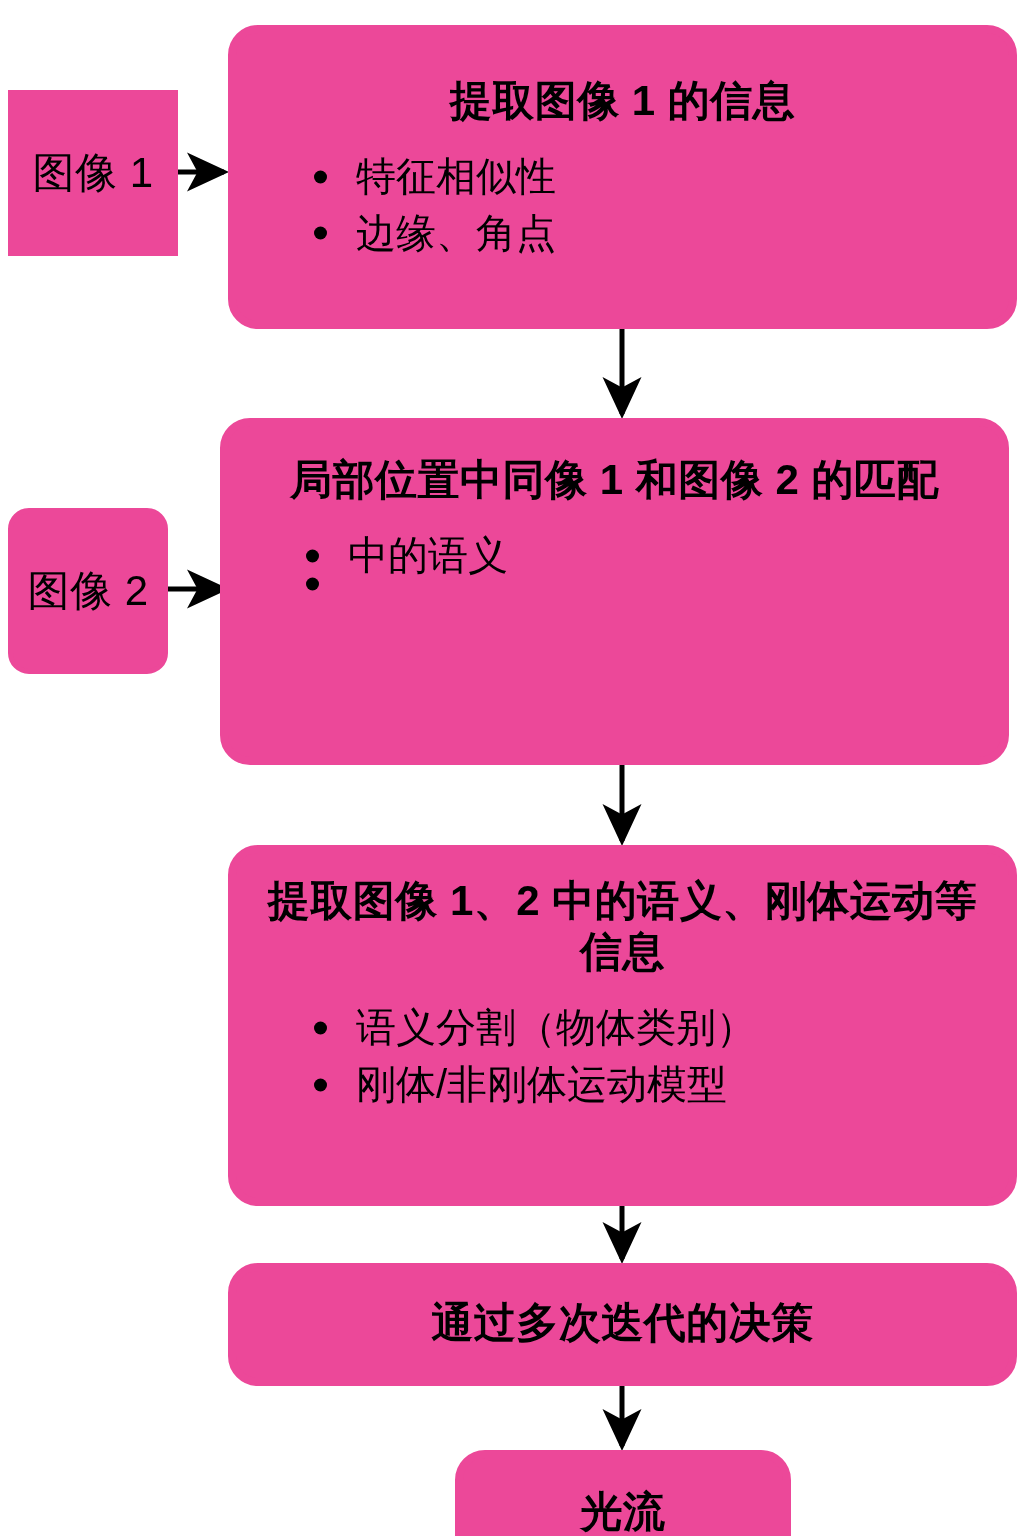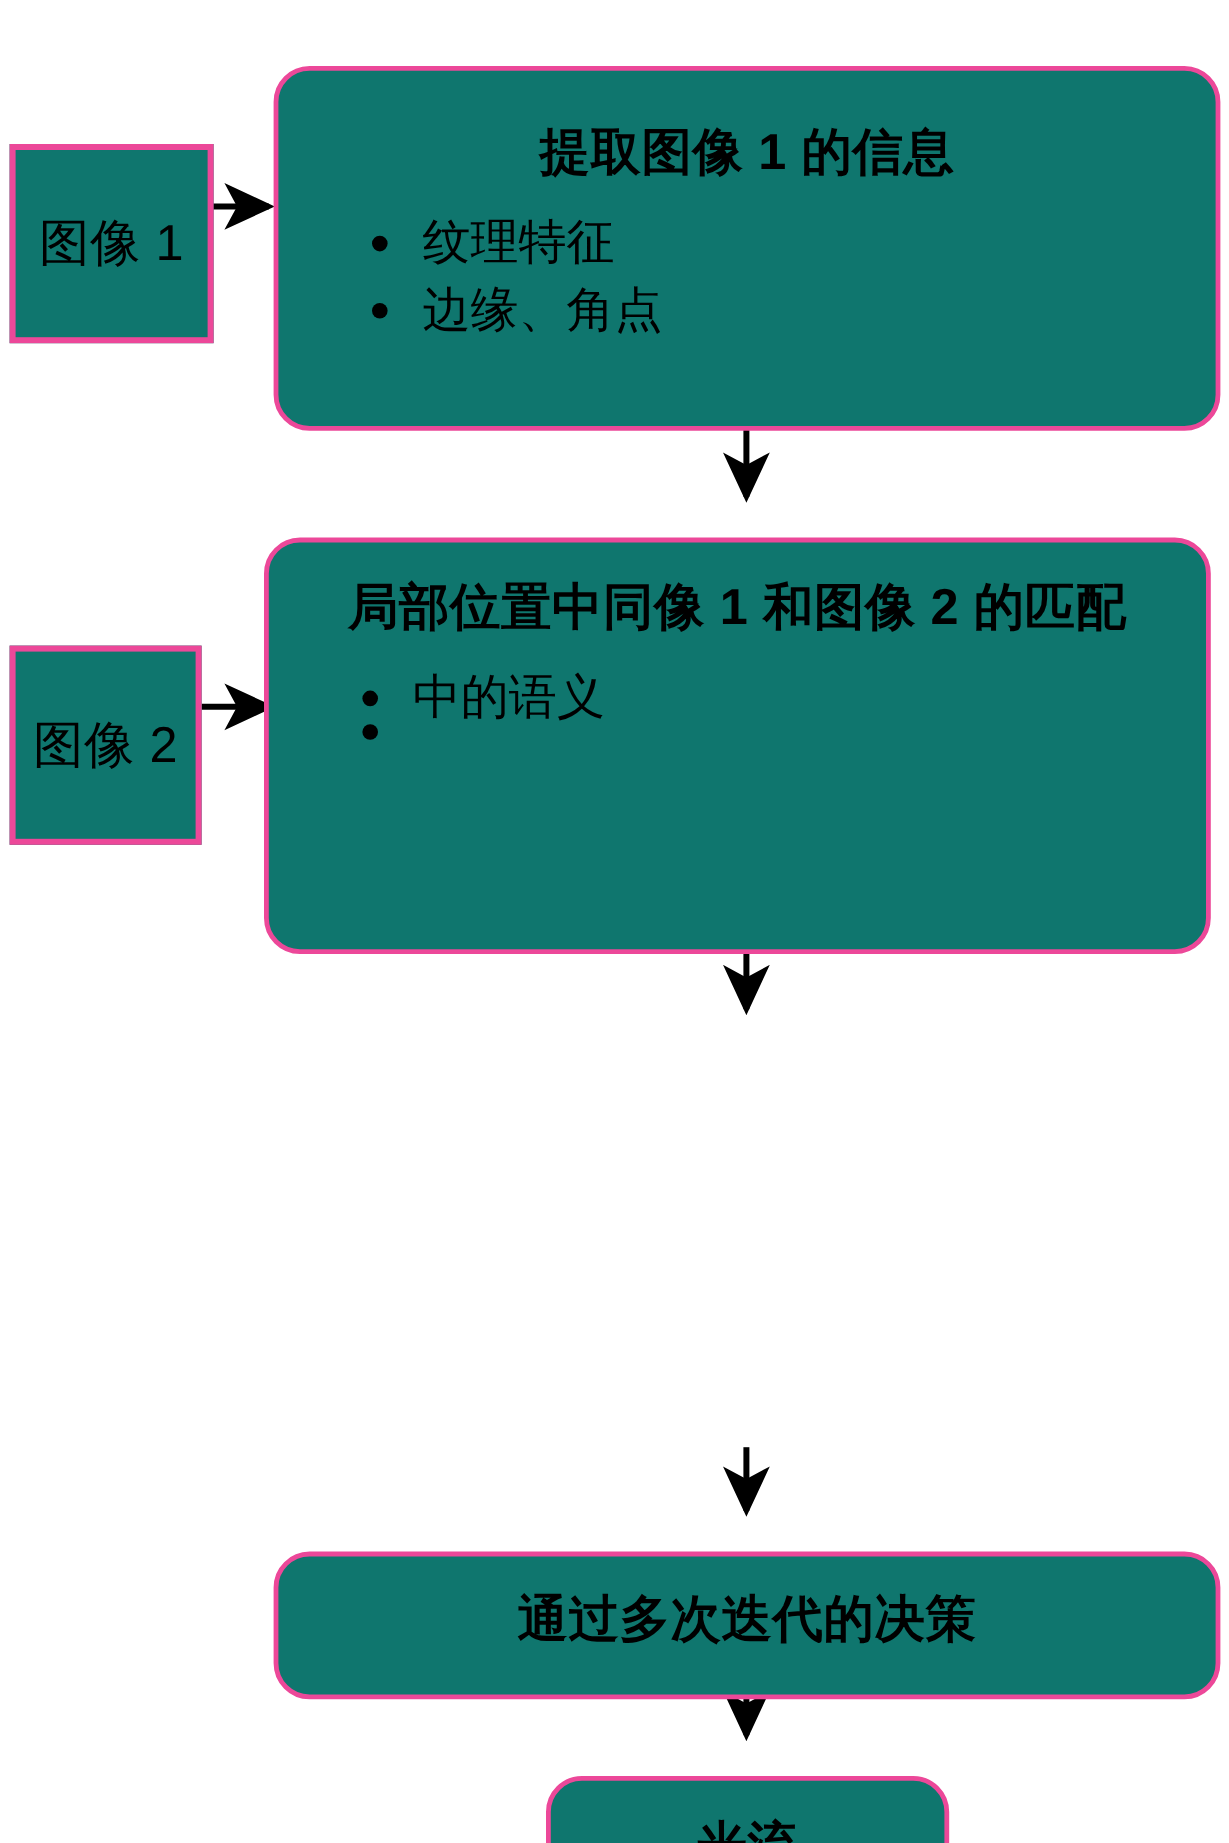--- a/index.html
+++ b/index.html
@@ -21,23 +21,22 @@
     left: 0;
     top: 0;
     width: 1024px;
     height: 1536px;
   }
 
   
   .node {
     position: absolute;
     box-sizing: border-box;
-    background: #0f766e;
-    border: 4px solid #ec4899;
-    margin-top: 30px;
+    background: #ec4899;
+    border: 8px solid #ec4899;
   }
   .node.square {
     border-width: 5px;
     border-radius: 0;
     display: flex;
     align-items: center;
     justify-content: center;
   }
   .node.rounded {
     border-radius: 30px;
@@ -80,21 +79,21 @@
     top: 50%;
     transform: translateY(-50%);
     width: 13px;
     height: 13px;
     border-radius: 50%;
     background: #000000;
   }
 
   
   #node-image1   { left: 8px;   top: 90px;   width: 170px; height: 166px; }
-  #node-image2   { left: 8px;   top: 508px;  width: 160px; height: 166px; }
+  #node-image2   { left: 8px;   top: 508px;  width: 160px; height: 166px; border-radius: 21px; }
 
   #node-extract1 { left: 228px; top: 25px;   width: 789px; height: 304px; }
   #node-match    { left: 220px; top: 418px;  width: 789px; height: 347px; }
   #node-semantic { left: 228px; top: 845px;  width: 789px; height: 361px; }
   #node-decision { left: 228px; top: 1263px; width: 789px; height: 123px; }
   #node-flow     { left: 455px; top: 1450px; width: 336px; height: 140px; }
 
   #node-extract1 .node-title { margin-top: 42px; }
   #node-extract1 .bullets    { margin-top: 22px; margin-left: 78px; }
 
@@ -149,21 +148,21 @@
 
   <div class="node square" id="node-image2">
     <span class="src-label">图像 2</span>
   </div>
 
   <div class="node rounded" id="node-extract1">
     <div class="node-title">提取图像 1 的信息</div>
     <ul class="bullets">
       <li>
         <span class="bullet-dot"></span>
-        <span>纹理特征</span>
+        <span>特征相似性</span>
       </li>
       <li>
         <span class="bullet-dot"></span>
         <span>边缘、角点</span>
       </li>
     </ul>
   </div>
 
   <div class="node rounded" id="node-match">
     <div class="node-title">局部位置中同像 1 和图像 2 的匹配</div>
@@ -171,20 +170,33 @@
       <li>
         <span class="bullet-dot"></span>
         <span>中的语义</span>
       </li>
       <li>
         <span class="bullet-dot"></span>
       </li>
     </ul>
   </div>
 
+  <div class="node rounded" id="node-semantic">
+    <div class="node-title">提取图像 1、2 中的语义、刚体运动等信息</div>
+    <ul class="bullets">
+      <li>
+        <span class="bullet-dot"></span>
+        <span>语义分割（物体类别）</span>
+      </li>
+      <li>
+        <span class="bullet-dot"></span>
+        <span>刚体/非刚体运动模型</span>
+      </li>
+    </ul>
+  </div>
 
   <div class="node rounded" id="node-decision">
     <div class="node-title">通过多次迭代的决策</div>
   </div>
 
   <div class="node rounded" id="node-flow">
     <div class="node-title">光流</div>
   </div>
 
 </div>

